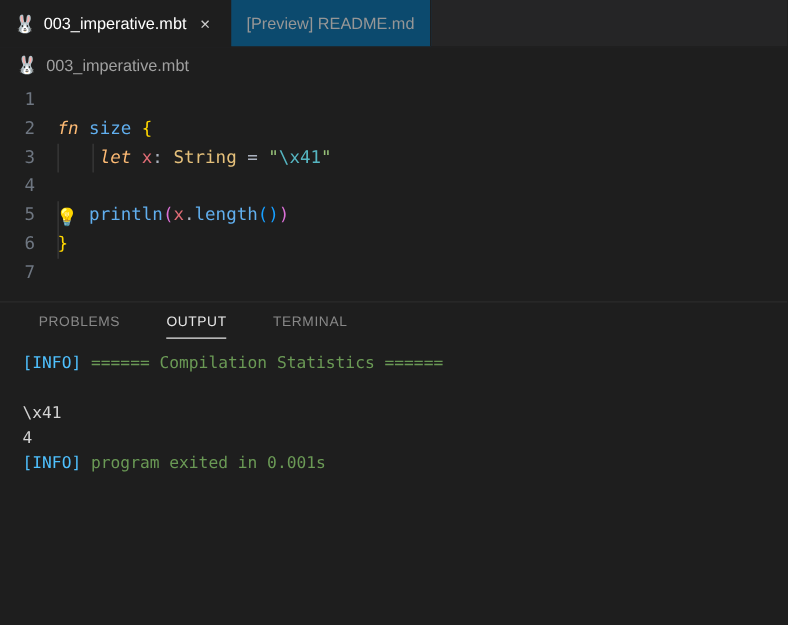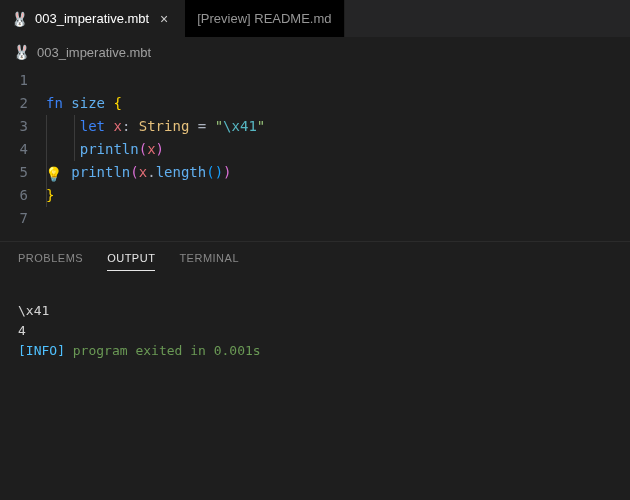--- a/index.html
+++ b/index.html
@@ -21,21 +21,21 @@
     }
     .tab {
       display: flex;
       align-items: center;
       padding: 0 12px;
       gap: 7px;
       font-size: 13px;
       border-right: 1px solid #1e1e1e;
       cursor: pointer;
       color: #969696;
-      background: #000000;
+      background: #0c4a6e;
     }
     .tab.active {
       background: #1e1e1e;
       color: #ffffff;
     }
     .tab-icon {
       width: 16px;
       height: 16px;
       display: inline-flex;
       align-items: center;
@@ -78,21 +78,21 @@
       white-space: pre;
       position: relative;
     }
     .indent-guide {
       border-left: 1px solid #3b3b3b;
       display: inline-block;
       height: 23px;
       vertical-align: top;
       position: absolute;
     }
-    .tok-kw { color: #3b82f6; }
+    .tok-kw { color: #fdba74; font-style: italic; }
     .tok-fn { color: #61afef; }
     .tok-id { color: #e06c75; }
     .tok-type { color: #e5c07b; }
     .tok-str { color: #98c379; }
     .tok-esc { color: #56b6c2; }
     .tok-pn { color: #abb2bf; }
     .tok-br-y { color: #ffd700; }
     .tok-br-p { color: #da70d6; }
     .tok-br-b { color: #179fff; }
     .bulb {
@@ -107,20 +107,21 @@
       padding: 10px 18px 0 18px;
       border-top: 1px solid #2b2b2b;
       margin-top: 8px;
       font-size: 11px;
       letter-spacing: 0.5px;
     }
     .panel-tab {
       color: #888888;
       padding-bottom: 6px;
       cursor: pointer;
+      margin-left: 13px;
     }
     .panel-tab.active {
       color: #e7e7e7;
       border-bottom: 1px solid #e7e7e7;
     }
     .output {
       font-family: "SF Mono", Menlo, Consolas, monospace;
       font-size: 13px;
       line-height: 20px;
       padding: 10px 18px;
@@ -158,21 +159,20 @@
   <div class="code-row">
     <div class="gutter">2</div>
     <div class="code"><span class="tok-kw">fn</span> <span class="tok-fn">size</span> <span class="tok-br-y">{</span></div>
   </div>
   <div class="code-row">
     <div class="gutter">3</div>
     <div class="code"><span class="indent-guide" style="left:0"></span><span class="indent-guide" style="left:28px"></span>    <span class="tok-kw">let</span> <span class="tok-id">x</span><span class="tok-pn">:</span> <span class="tok-type">String</span> <span class="tok-pn">=</span> <span class="tok-str">"</span><span class="tok-esc">\x41</span><span class="tok-str">"</span></div>
   </div>
   <div class="code-row">
     <div class="gutter">4</div>
-    <div class="code"><span class="indent-guide" style="left:0"></span><span class="indent-guide" style="left:28px"></span>    <span class="tok-fn">println</span><span class="tok-br-p">(</span><span class="tok-id">x</span><span class="tok-br-p">)</span></div>
   </div>
   <div class="code-row">
     <div class="gutter">5</div>
     <div class="code"><span class="indent-guide" style="left:0"></span><span class="bulb">💡</span>   <span class="tok-fn">println</span><span class="tok-br-p">(</span><span class="tok-id">x</span><span class="tok-pn">.</span><span class="tok-fn">length</span><span class="tok-br-b">(</span><span class="tok-br-b">)</span><span class="tok-br-p">)</span></div>
   </div>
   <div class="code-row">
     <div class="gutter">6</div>
     <div class="code"><span class="indent-guide" style="left:0"></span><span class="tok-br-y">}</span></div>
   </div>
   <div class="code-row">
@@ -181,17 +181,18 @@
   </div>
 </div>
 
 <div class="panel-tabs">
   <div class="panel-tab">PROBLEMS</div>
   <div class="panel-tab active">OUTPUT</div>
   <div class="panel-tab">TERMINAL</div>
 </div>
 
 <div class="output">
+  <div class="out-line"><span class="info-tag">[INFO]</span> <span class="out-green">====== Compilation Statistics ======</span></div>
   <div class="out-line">&nbsp;</div>
   <div class="out-line out-plain">\x41</div>
   <div class="out-line out-plain">4</div>
   <div class="out-line"><span class="info-tag">[INFO]</span> <span class="out-green">program exited in 0.001s</span></div>
 </div>
 
 </body></html>

